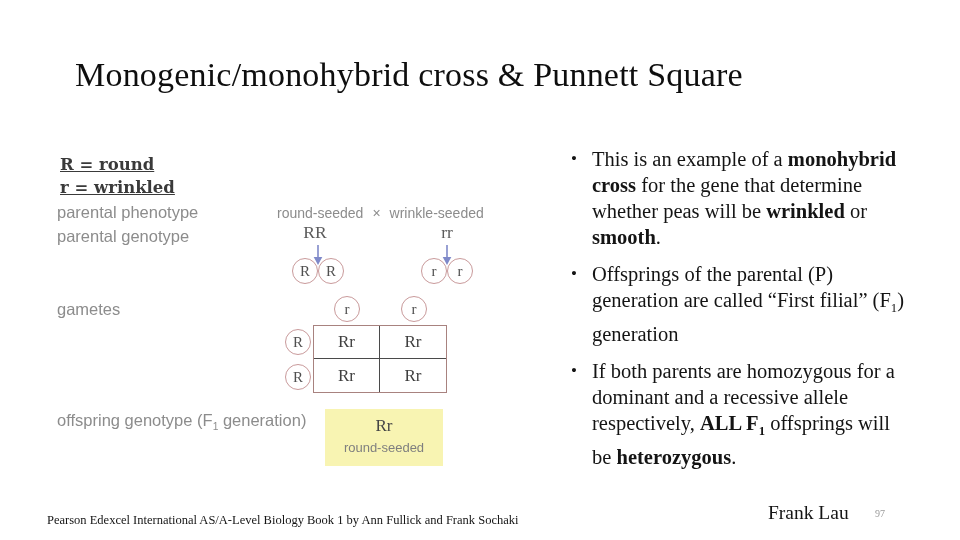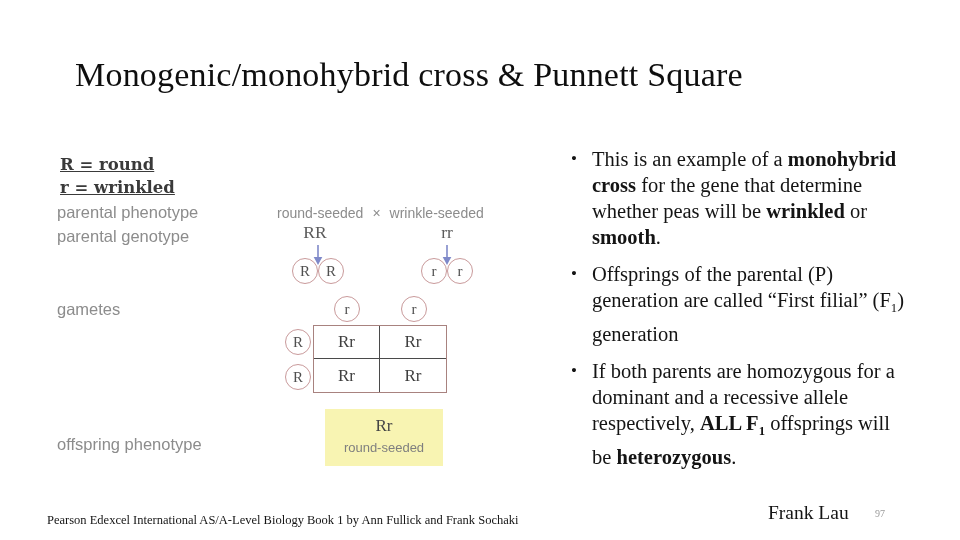--- a/index.html
+++ b/index.html
@@ -158,21 +158,21 @@
         <span class="circle">R</span>
       </div>
 
     <div class="punnett-grid">
         <div class="pcell">Rr</div>
         <div class="pcell">Rr</div>
         <div class="pcell">Rr</div>
         <div class="pcell">Rr</div>
       </div>
 
-    <div class="glabel lbl-ophen">offspring phenotype</div>
+    <div class="glabel lbl-ogen"><span>offspring genotype (F</span><sub>1</sub><span> generation)</span></div>
 
     <div class="result-box">
       <div class="result-genotype">Rr</div>
       <div class="result-phenotype">round-seeded</div>
     </div>
 
   </div>
 
   <div class="bullets">
       <div class="bullet">

